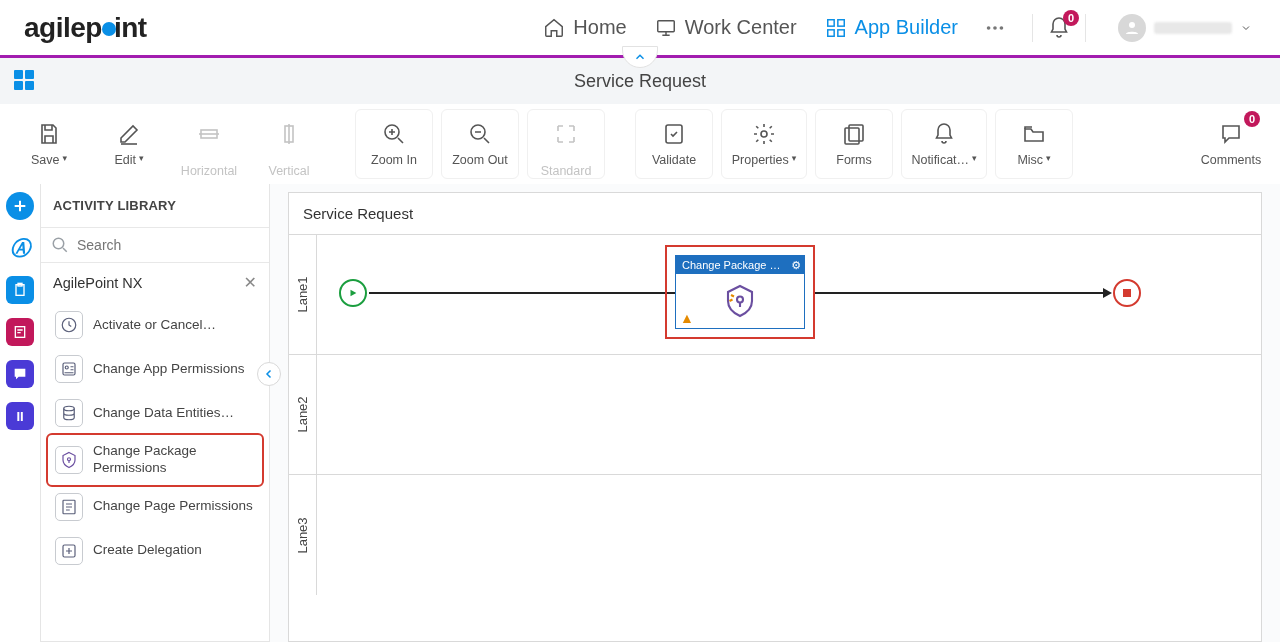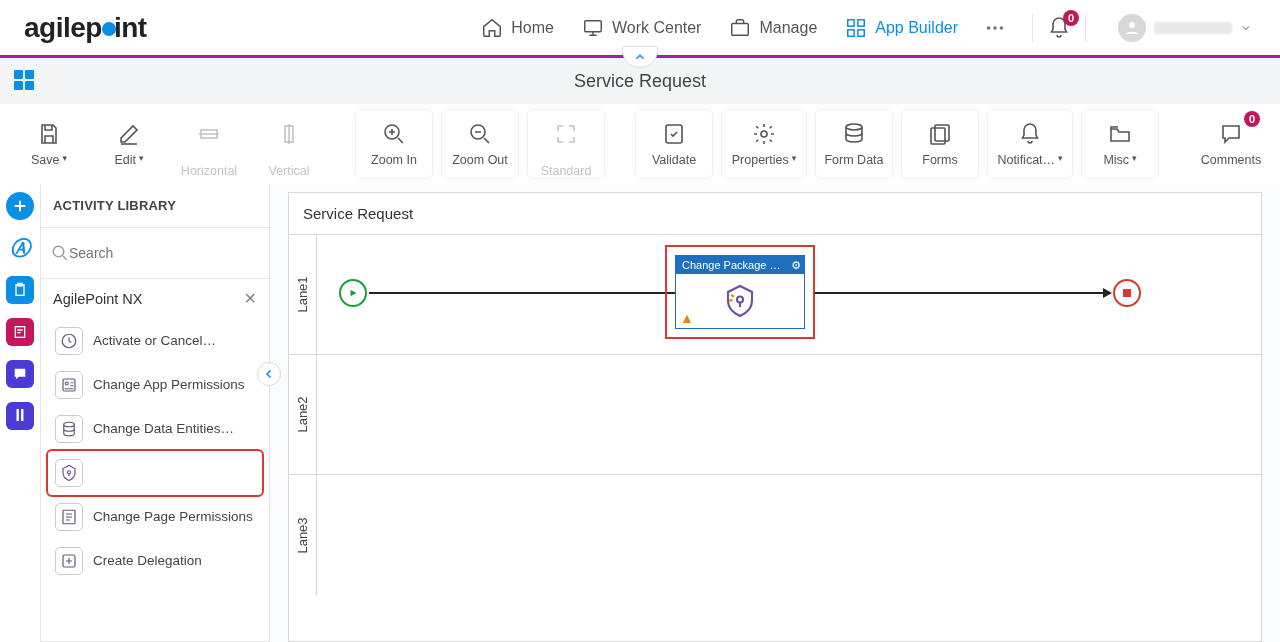--- a/index.html
+++ b/index.html
@@ -3,21 +3,21 @@
 <meta charset="utf-8">
 <style>
   * { box-sizing: border-box; margin: 0; padding: 0; font-family: -apple-system, BlinkMacSystemFont, "Segoe UI", Arial, sans-serif; }
   body { width: 1280px; height: 642px; overflow: hidden; background: #fff; color: #333; }
 
   
   .topnav { height: 58px; display: flex; align-items: center; padding: 0 28px 0 24px; border-bottom: 3px solid #a21caf; }
   .logo { font-weight: 700; font-size: 28px; letter-spacing: -0.5px; color: #222; display: flex; align-items: center; }
   .logo .dot { display:inline-block; width: 14px; height:14px; border-radius:50%; background:#0a8fe6; margin:0 -2px 0 0; position:relative; top:1px;}
   .topnav .spacer { flex: 1; }
-  .navitem { display: flex; align-items: center; gap: 8px; padding: 8px 14px; color: #555; font-size: 16px; cursor: pointer; }
+  .navitem { display: flex; align-items: center; gap: 8px; padding: 8px 14px; color: #555; font-size: 20px; cursor: pointer; }
   .navitem.active { color: #0a8fe6; }
   .navitem svg { stroke: currentColor; }
   .nav-more { padding: 8px 12px; cursor:pointer; color:#777;}
   .nav-sep { width:1px; height:28px; background:#e5e5e5; margin:0 14px;}
   .bell-wrap { position: relative; cursor:pointer; color:#555;}
   .badge { position:absolute; top:-6px; right:-8px; background:#c2185b; color:#fff; font-size:11px; font-weight:600; border-radius:10px; min-width:16px; height:16px; line-height:16px; text-align:center; padding:0 4px;}
   .user { display:flex; align-items:center; gap:8px; margin-left:18px; cursor:pointer;}
   .avatar-circle { width:28px; height:28px; border-radius:50%; background:#d8d8d8; display:flex; align-items:center; justify-content:center;}
   .user-name-blur { width:78px; height:12px; background:#e8e8e8; border-radius:3px; filter: blur(1px);}
 
@@ -41,21 +41,21 @@
   .comments-tool .badge { top:2px; right:10px;}
 
   
   .main { display:flex; height: calc(642px - 58px - 46px - 80px); }
   .sidestrip { width:40px; background:#fff; display:flex; flex-direction:column; align-items:center; padding-top:8px; gap:14px;}
   .sidestrip .sicon { width:28px; height:28px; border-radius:6px; display:flex; align-items:center; justify-content:center; cursor:pointer; font-size:16px;}
   .sicon.add { background:#0a8fe6; color:#fff; border-radius:50%;}
 
   .library { width:230px; border:1px solid #e5e5e5; border-top:none; display:flex; flex-direction:column;}
   .library-header { padding:14px 12px; font-size:13px; font-weight:700; color:#444; letter-spacing:0.2px;}
-  .library-search { border-top:1px solid #e8e8e8; border-bottom:1px solid #e8e8e8; padding:16px 10px; display:flex; align-items:center; gap:0; color:#9aa0a6;}
+  .library-search { border-top:1px solid #e8e8e8; border-bottom:1px solid #e8e8e8; padding:8px 10px; display:flex; align-items:center; gap:8px; color:#9aa0a6;}
   .library-search input { border:none; outline:none; font-size:14px; flex:1; color:#444;}
   .library-cat { padding:10px 12px; display:flex; align-items:center; justify-content:space-between; font-size:14.5px; color:#333; font-weight:500;gap:41px;}
   .library-cat .close-x { color:#888; cursor:pointer; font-size:16px;}
   .activity-list { padding:2px 8px 10px 8px; display:flex; flex-direction:column; gap:2px; overflow:auto;}
   .activity-item { display:flex; align-items:center; gap:10px; padding:7px 6px; border-radius:3px; cursor:pointer;}
   .activity-item .aicon { width:28px; height:28px; border:1px solid #c8cbd0; border-radius:5px; display:flex; align-items:center; justify-content:center; color:#5a5f7a; flex-shrink:0;}
   .activity-item .alabel { font-size:13.5px; color:#444; line-height:1.25;}
   .activity-item.highlight { outline:2px solid #d43a2f; outline-offset:1px;}
 
   .panel-collapse { position:absolute; width:24px; height:24px; border:1px solid #d9d9d9; border-radius:50%; background:#fff; display:flex; align-items:center; justify-content:center; color:#0a8fe6; cursor:pointer; z-index:5;}
@@ -96,27 +96,20 @@
       </svg>
     <span>Home</span>
   </div>
   <div class="navitem">
     <svg width="22" height="22" viewBox="0 0 24 24" fill="none" stroke-width="1.6">
         <rect x="3" y="4" width="18" height="12" rx="1"></rect>
         <path d="M8 20h8M12 16v4"></path>
       </svg>
     <span>Work Center</span>
   </div>
-  <div class="navitem">
-    <svg width="22" height="22" viewBox="0 0 24 24" fill="none" stroke-width="1.6">
-        <rect x="3" y="7" width="18" height="13" rx="1"></rect>
-        <path d="M8 7V5a2 2 0 0 1 2-2h4a2 2 0 0 1 2 2v2"></path>
-      </svg>
-    <span>Manage</span>
-  </div>
   <div class="navitem active">
     <svg width="22" height="22" viewBox="0 0 24 24" fill="none" stroke-width="1.6">
         <rect x="3" y="3" width="7" height="7"></rect>
         <rect x="14" y="3" width="7" height="7"></rect>
         <rect x="3" y="14" width="7" height="7"></rect>
         <rect x="14" y="14" width="7" height="7"></rect>
       </svg>
     <span>App Builder</span>
   </div>
   <div class="nav-more">
@@ -254,29 +247,20 @@
         </svg>
       </span>
     <span class="tlabel">
         <span>Properties</span>
         <span class="caret">▾</span>
       </span>
   </div>
   <div class="tool boxed">
     <span class="ticon">
         <svg width="24" height="24" viewBox="0 0 24 24" fill="none" stroke="#555" stroke-width="1.6">
-          <ellipse cx="12" cy="5" rx="8" ry="3"></ellipse>
-          <path d="M4 5v6c0 1.7 3.6 3 8 3s8-1.3 8-3V5M4 11v6c0 1.7 3.6 3 8 3s8-1.3 8-3v-6"></path>
-        </svg>
-      </span>
-    <span class="tlabel">Form Data</span>
-  </div>
-  <div class="tool boxed">
-    <span class="ticon">
-        <svg width="24" height="24" viewBox="0 0 24 24" fill="none" stroke="#555" stroke-width="1.6">
           <rect x="7" y="3" width="14" height="16" rx="1"></rect>
           <rect x="3" y="6" width="14" height="16" rx="1"></rect>
         </svg>
       </span>
     <span class="tlabel">Forms</span>
   </div>
   <div class="tool boxed wide">
     <span class="ticon">
         <svg width="24" height="24" viewBox="0 0 24 24" fill="none" stroke="#555" stroke-width="1.6">
           <path d="M6 8a6 6 0 1 1 12 0v5l1.5 3h-15L6 13z"></path>
@@ -331,21 +315,21 @@
       <svg width="16" height="16" viewBox="0 0 24 24" fill="none" stroke="#fff" stroke-width="2">
           <rect x="5" y="4" width="14" height="16"></rect>
           <path d="M8 9h8M8 13h5"></path>
         </svg>
     </div>
     <div class="sicon" style="background:#4a3ad6; color:#fff;">
       <svg width="16" height="16" viewBox="0 0 24 24" fill="#fff">
           <path d="M4 4h16v12H10l-4 4v-4H4z"></path>
         </svg>
     </div>
-    <div class="sicon" style="background:#4a3ad6; color:#fff; font-weight:700; font-size:16px;text-align:right;">II</div>
+    <div class="sicon" style="background:#4a3ad6; color:#fff; font-weight:700; font-size:13px;text-align:right;">II</div>
   </div>
 
   <div class="library" style="position:relative;">
     <div class="library-header">ACTIVITY LIBRARY</div>
     <div class="library-search">
       <svg width="18" height="18" viewBox="0 0 24 24" fill="none" stroke="#9aa0a6" stroke-width="2">
           <circle cx="10" cy="10" r="7"></circle>
           <path d="M21 21l-5-5"></path>
         </svg>
       <input placeholder="Search" style="">
@@ -384,20 +368,21 @@
           <span class="alabel">Change Data Entities…</span>
         </div>
         <div class="activity-item highlight">
           <span class="aicon">
             <svg width="18" height="18" viewBox="0 0 24 24" fill="none" stroke="#6b4fa0" stroke-width="1.6">
               <path d="M12 2l8 4v6c0 5-3.5 8-8 10-4.5-2-8-5-8-10V6z"></path>
               <circle cx="12" cy="11" r="2"></circle>
               <path d="M12 13v3"></path>
             </svg>
           </span>
+          <span class="alabel">Change Package Permissions</span>
         </div>
         <div class="activity-item">
           <span class="aicon">
             <svg width="18" height="18" viewBox="0 0 24 24" fill="none" stroke="#5a5f7a" stroke-width="1.6">
               <rect x="4" y="3" width="16" height="18" rx="1"></rect>
               <path d="M8 8h8M8 12h8M8 16h5"></path>
             </svg>
           </span>
           <span class="alabel">Change Page Permissions</span>
         </div>

